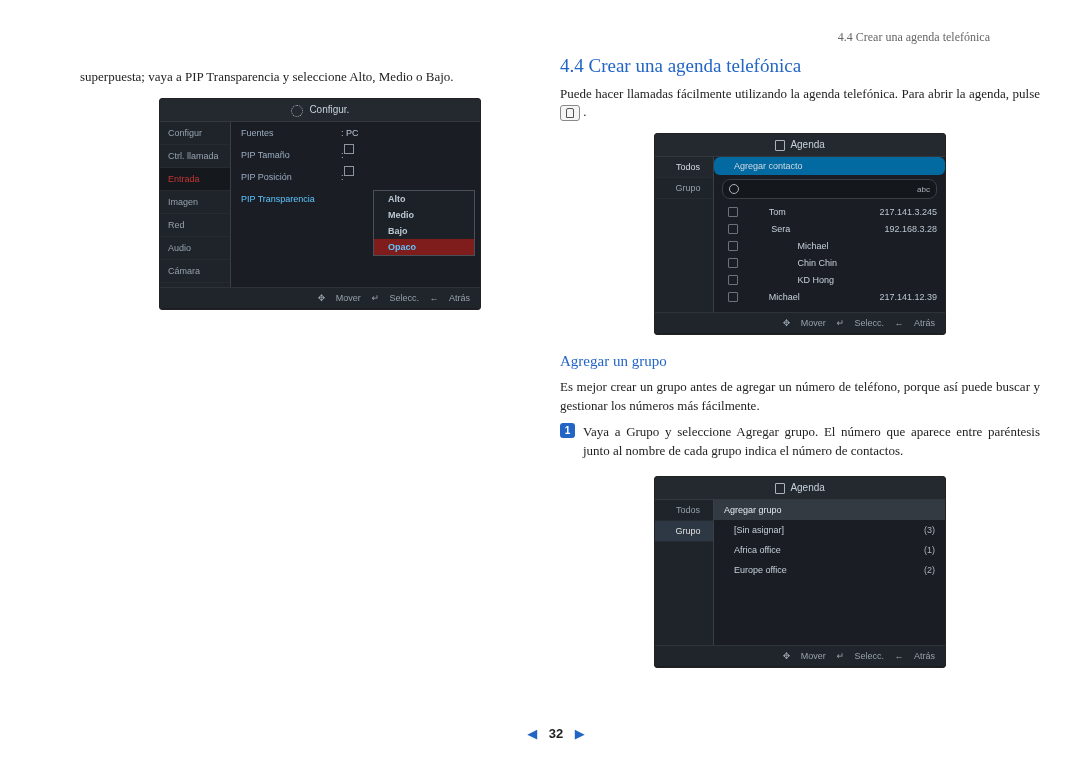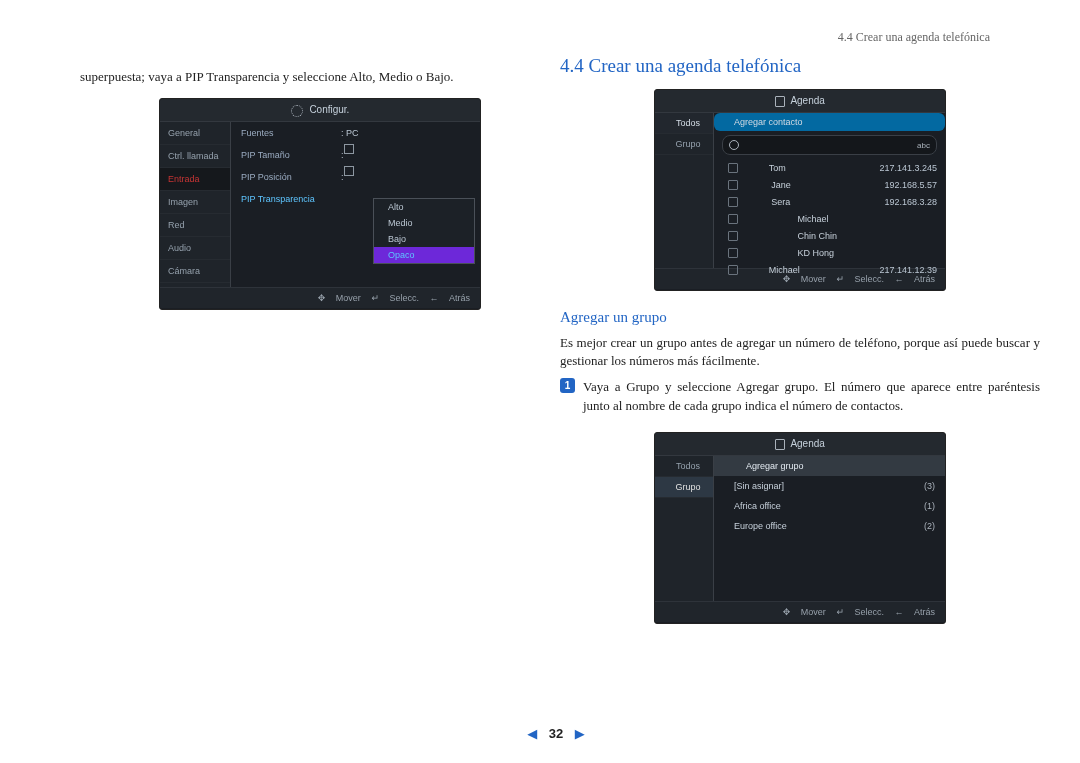--- a/index.html
+++ b/index.html
@@ -167,35 +167,36 @@
     color: #9aabc0;
     font-size: 9px;
     display: flex;
   }
   .dev-row .label { width: 100px; }
   .dev-row .val { color: #bac6d2; }
   .dev-row.highlight .label { color: #5ec5ff; }
   .popup {
     position: absolute;
     right: 5px;
-    top: 76px;
+    top: 68px;
     background: #1c2127;
     border: 1px solid #4a5058;
     width: 100px;
+    font-weight: bold;
   }
   .popup-item {
     height: 16px;
     line-height: 16px;
     padding-left: 14px;
     font-size: 9px;
     color: #bac6d2;
   }
   .popup-item.sel {
     color: #5ec5ff;
-    background: #6d28d9;
+    background: #7f1d1d;
   }
   .dev-footer {
     height: 20px;
     background: #20252b;
     border-top: 1px solid #2e333a;
     text-align: right;
     line-height: 20px;
     padding-right: 10px;
     color: #97a1ab;
     font-size: 9px;
@@ -330,21 +331,21 @@
   <div class="col col-left">
     <p class="body-text">superpuesta; vaya a PIP Transparencia y seleccione Alto, Medio o Bajo.</p>
 
     <div class="device device-config">
       <div class="dev-titlebar">
         <span class="dev-gear"></span>
         <span>Configur.</span>
       </div>
       <div class="dev-body">
         <div class="dev-side">
-          <div class="dev-side-item">General</div>
+          <div class="dev-side-item">Configur</div>
           <div class="dev-side-item">Ctrl. llamada</div>
           <div class="dev-side-item selected">Entrada</div>
           <div class="dev-side-item">Imagen</div>
           <div class="dev-side-item">Red</div>
           <div class="dev-side-item">Audio</div>
           <div class="dev-side-item">Cámara</div>
         </div>
         <div class="dev-main">
           <div class="dev-row">
               <span class="label">Fuentes</span>
@@ -374,20 +375,25 @@
       <div class="dev-footer">
         <span>✥ <span>Mover</span></span>
         <span>↵ <span>Selecc.</span></span>
         <span>← <span>Atrás</span></span>
       </div>
     </div>
   </div>
 
   <div class="col col-right">
     <h2 class="section">4.4   Crear una agenda telefónica</h2>
+    <p class="body-text">
+      <span>Puede hacer llamadas fácilmente utilizando la agenda telefónica. Para abrir la agenda, pulse </span>
+      <span class="inline-icon-box"></span>
+      <span>.</span>
+    </p>
 
     <div class="device device-agenda">
       <div class="dev-titlebar">
         <span class="book-icon"></span>
         <span>Agenda</span>
       </div>
       <div class="dev-body" style="height:155px;">
         <div class="dev-side">
           <div class="dev-side-item top-sel">Todos</div>
           <div class="dev-side-item">Grupo</div>
@@ -398,25 +404,20 @@
             <span class="mag"></span>
             <span class="abc">abc</span>
           </div>
           <div class="contact-row">
               <span class="cb"></span>
               <span class="name">Tom</span>
               <span class="ip">217.141.3.245</span>
             </div>
           <div class="contact-row">
               <span class="cb"></span>
-              <span class="name">Jane</span>
-              <span class="ip">192.168.5.57</span>
-            </div>
-          <div class="contact-row">
-              <span class="cb"></span>
               <span class="name">Sera</span>
               <span class="ip">192.168.3.28</span>
             </div>
           <div class="contact-row">
               <span class="cb"></span>
               <span class="name">Michael</span>
               <span class="ip"></span>
             </div>
           <div class="contact-row">
               <span class="cb"></span>
@@ -455,21 +456,21 @@
         <span class="book-icon"></span>
         <span>Agenda</span>
       </div>
       <div class="dev-body">
         <div class="dev-side">
           <div class="dev-side-item">Todos</div>
           <div class="dev-side-item sidebar-sel-red">Grupo</div>
         </div>
         <div class="dev-main">
           <div class="group-row head">
-              <span class="gname" style="padding-left:0;margin-left:22px;">Agregar grupo</span>
+              <span class="gname" style="padding-left:0;">Agregar grupo</span>
             </div>
           <div class="group-row">
               <span class="gname">[Sin asignar]</span>
               <span class="gcount">(3)</span>
             </div>
           <div class="group-row">
               <span class="gname">Africa office</span>
               <span class="gcount">(1)</span>
             </div>
           <div class="group-row">

